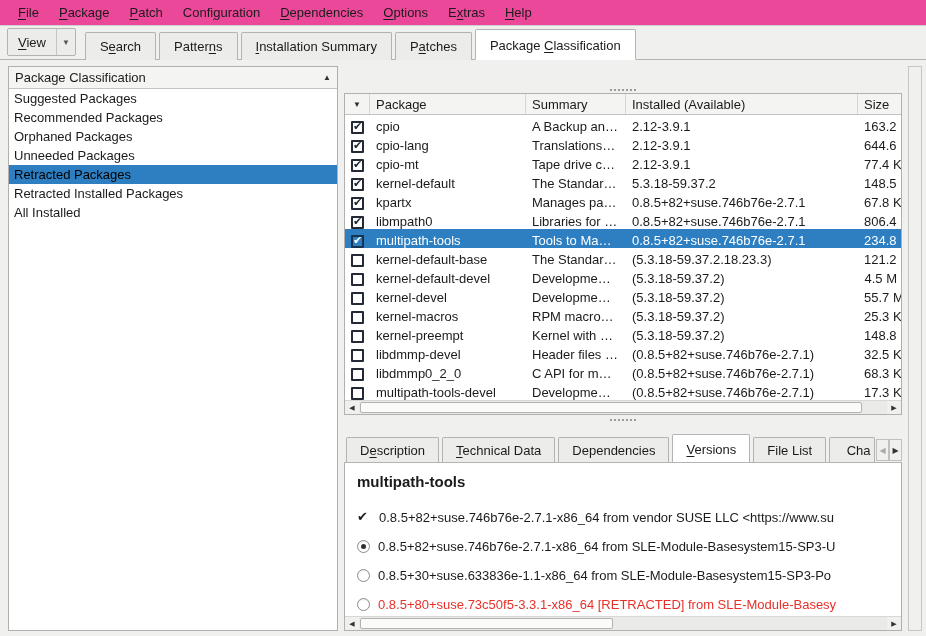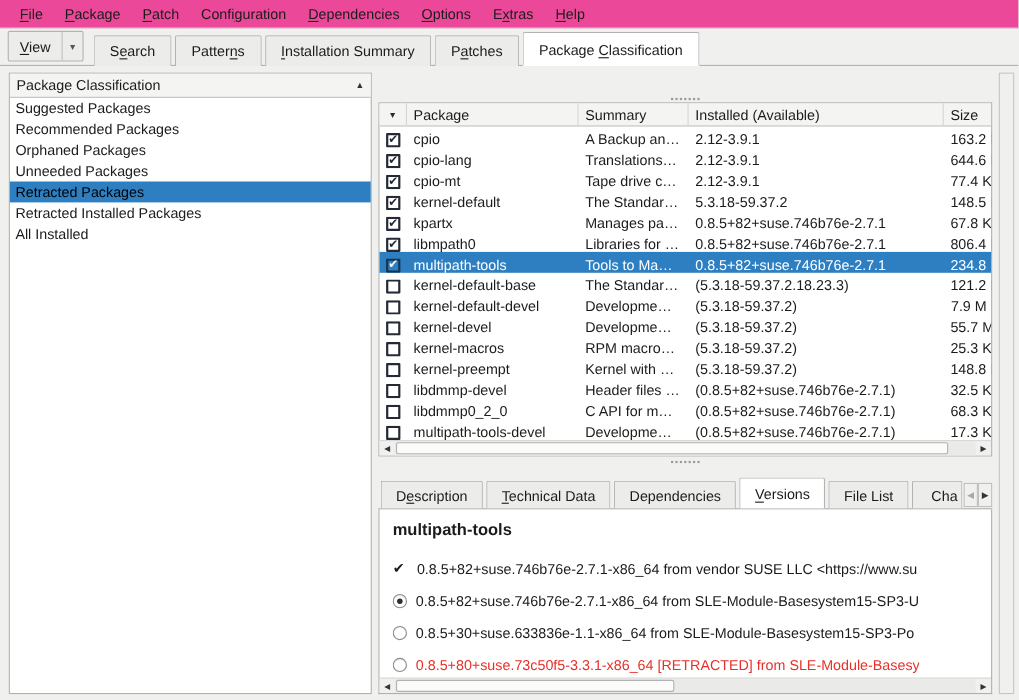--- a/index.html
+++ b/index.html
@@ -298,21 +298,21 @@
             <span class="td c-size">121.2 M</span>
           </div>
 
           <div class="trow">
             <span class="td c-status">
               <span class="cb"></span>
             </span>
             <span class="td c-name">kernel-default-devel</span>
             <span class="td c-sum">Developme…</span>
             <span class="td c-inst">(5.3.18-59.37.2)</span>
-            <span class="td c-size">7.9 M</span>
+            <span class="td c-size">4.5 M</span>
           </div>
 
           <div class="trow">
             <span class="td c-status">
               <span class="cb"></span>
             </span>
             <span class="td c-name">kernel-devel</span>
             <span class="td c-sum">Developme…</span>
             <span class="td c-inst">(5.3.18-59.37.2)</span>
             <span class="td c-size">55.7 M</span>

